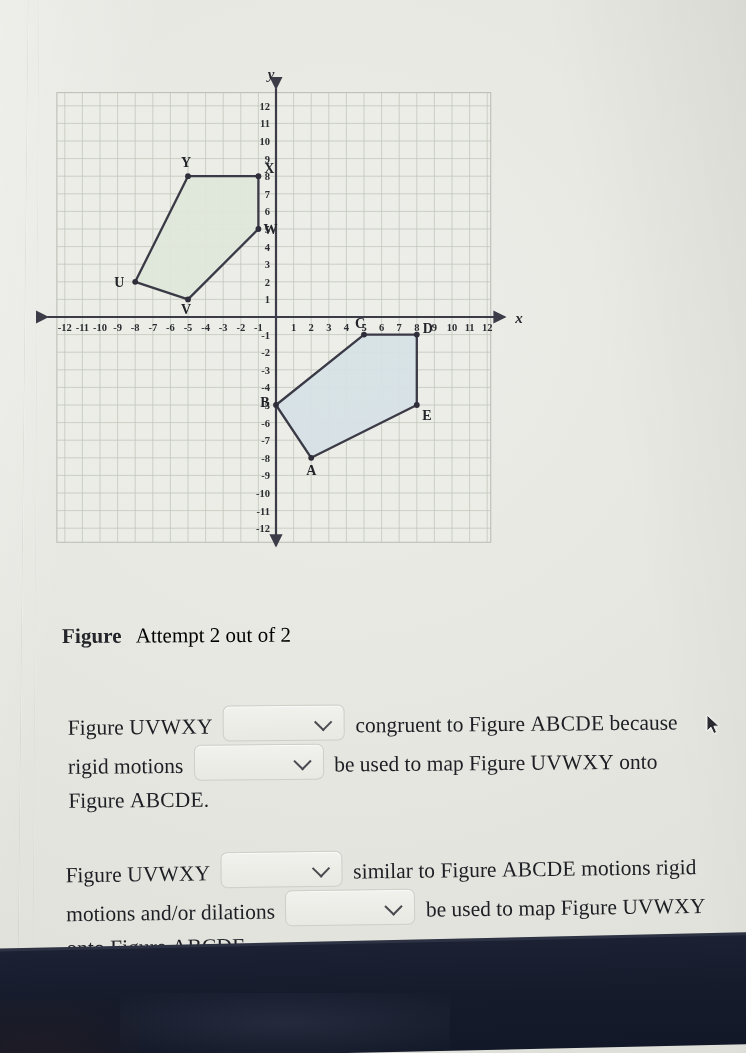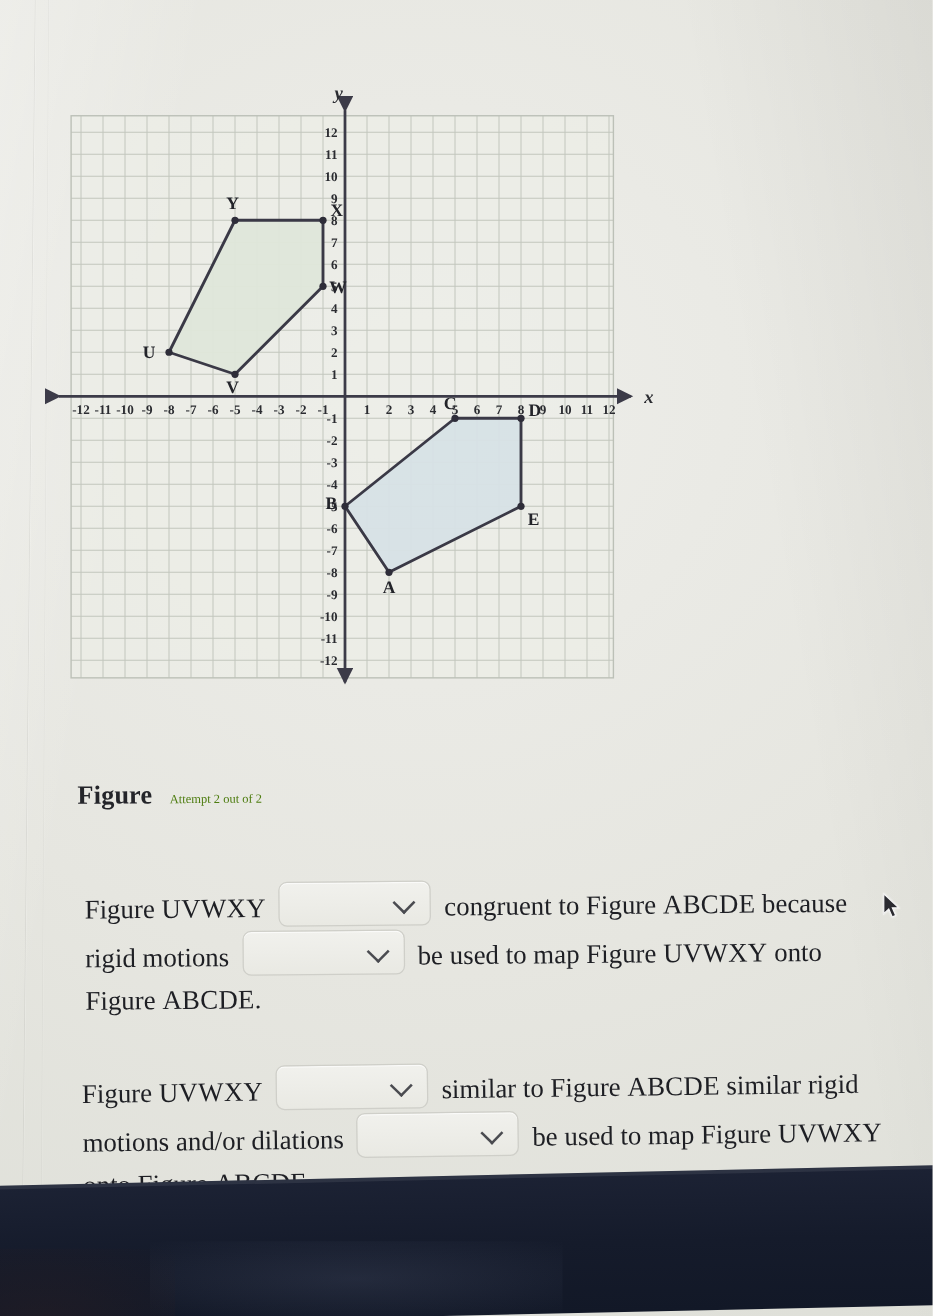--- a/index.html
+++ b/index.html
@@ -67,22 +67,22 @@
     gap: 14px;
     transform: rotate(-0.35deg);
   }
   .answer-title {
     font-size: 21px;
     font-weight: 700;
     color: #24252a;
     letter-spacing: .1px;
   }
   .attempt-text {
-    font-size: 10px;
-    color: #4d7c0f;
+    font-size: 21px;
+    color: #000000;
   }
 
   .statement {
     font-size: 21.5px;
     line-height: 1.58;
     color: #1e1f24;
   }
   #statement-congruent {
     position: absolute;
     left: 6px;
@@ -356,21 +356,21 @@
   </div>
 
   <div class="statement" id="statement-similar">
     <span>Figure</span>
     <span class="fig-name">UVWXY</span>
     <span class="dropdown">
       <span class="chev"></span>
     </span>
     <span>similar to Figure</span>
     <span class="fig-name">ABCDE</span>
-    <span>similar</span>
+    <span>motions</span>
     <span>rigid motions and/or dilations</span>
     <span class="dropdown wide">
       <span class="chev"></span>
     </span>
     <span>be used to map</span>
     <span>Figure</span>
     <span class="fig-name">UVWXY</span>
     <span>onto Figure</span>
     <span class="fig-name">ABCDE</span><span>.</span>
   </div>

